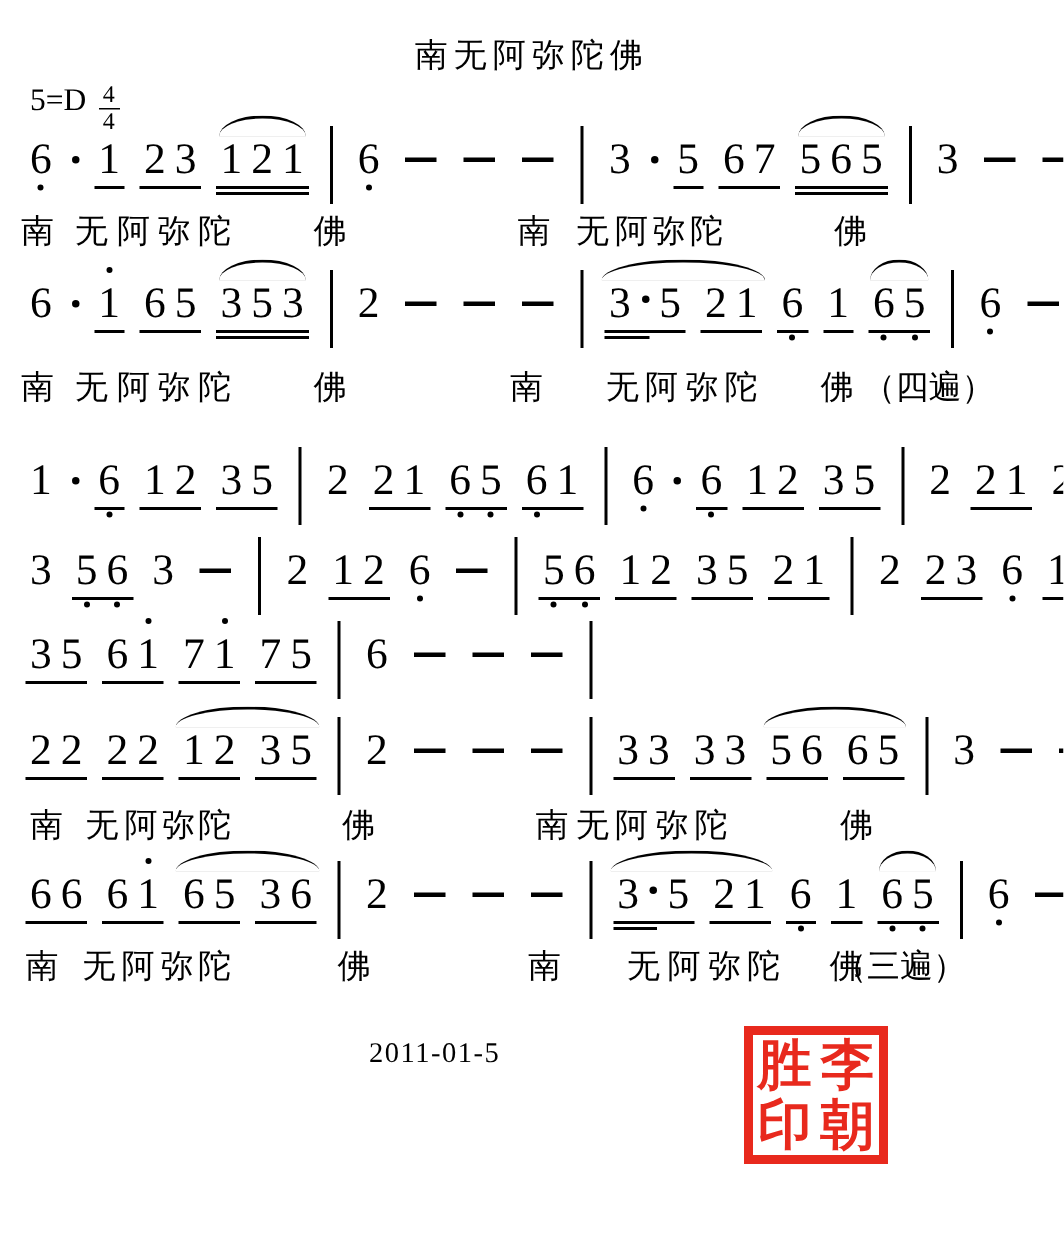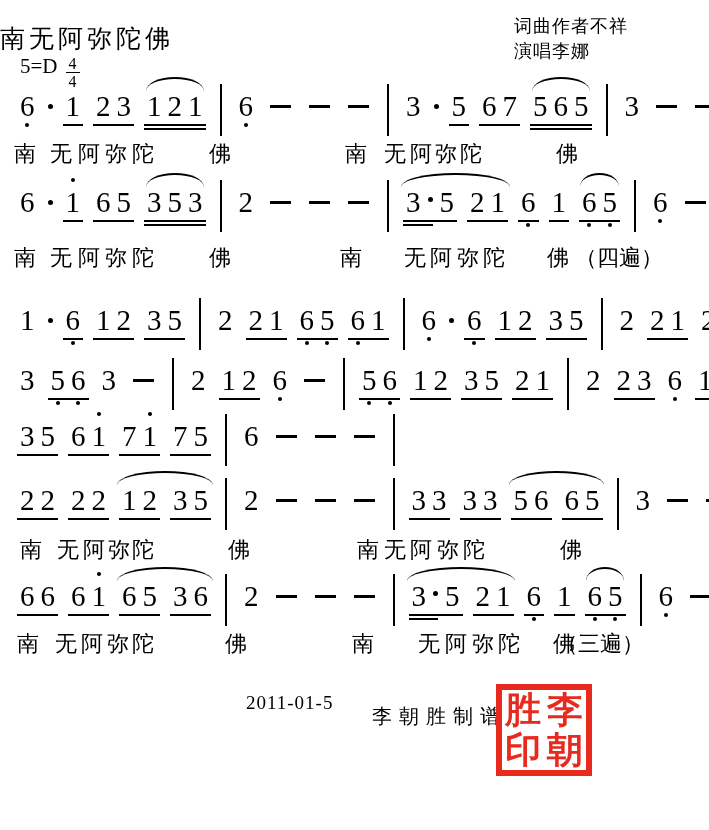--- a/index.html
+++ b/index.html
@@ -1,22 +1,22 @@
 <!DOCTYPE html>
 <html><head>
 <meta charset="utf-8">
 <style>
   html,body{margin:0;padding:0;background:#fff;}
   #page{
     position:relative;width:709px;height:830px;background:#ffffff;
     font-family:"Liberation Serif","DejaVu Serif",serif;color:#000;overflow:hidden;
   }
   
-  .title{position:absolute;left:0;top:22px;width:100%;
-    font-size:25px;letter-spacing:4px;}
+  .title{position:absolute;left:0;top:22px;width:100%;text-align:center;
+    font-size:22px;letter-spacing:4px;}
   .credits{position:absolute;left:514px;top:14px;font-size:18px;line-height:25px;letter-spacing:1px;}
   .keysig{position:absolute;left:20px;top:50px;font-size:21px;display:flex;align-items:center;}
   .frac{display:inline-flex;flex-direction:column;align-items:center;font-size:16px;
     line-height:15px;margin-left:8px;transform:translateY(6px);}
   .frac .num{border-bottom:1.5px solid #000;padding:0 3px 1px;}
   .frac .den{padding-top:1px;}
   
   .mline{position:absolute;display:flex;align-items:flex-start;padding-top:16px;}
   .grp{position:relative;display:flex;flex-direction:column;margin:0 5px;}
   .nrow{display:flex;align-items:flex-end;}
@@ -45,24 +45,20 @@
   .seal{position:absolute;left:496px;top:684px;width:84px;height:80px;
     border:6px solid #e8291d;display:grid;grid-template-columns:1fr 1fr;
     grid-template-rows:1fr 1fr;align-items:center;justify-items:center;}
   .seal span{color:#e8291d;font-size:36px;font-weight:bold;line-height:38px;}
 </style>
 </head>
 <body>
 
 <div id="page">
   <div class="title">南无阿弥陀佛</div>
-  <div class="credits">
-    <div>词曲作者不祥</div>
-    <div>演唱李娜</div>
-  </div>
   <div class="keysig">
     <span>5=D</span>
     <span class="frac">
       <span class="num">4</span>
       <span class="den">4</span>
     </span>
   </div>
 
   <div id="score">
       <div class="mline" style="left: 12px; top: 74px;">
@@ -957,20 +953,19 @@
         <span class="lyric" style="left: 418px;">无</span>
         <span class="lyric" style="left: 445px;">阿</span>
         <span class="lyric" style="left: 472px;">弥</span>
         <span class="lyric" style="left: 498px;">陀</span>
         <span class="lyric" style="left: 553px;">佛</span>
         <span class="lyric" style="left: 556px;">（三遍）</span>
       </div>
     </div>
 
   <div class="f-date">2011-01-5</div>
-  <div class="f-credit">李朝胜制谱</div>
   <div class="seal">
     <span>胜</span>
     <span>李</span>
     <span>印</span>
     <span>朝</span>
   </div>
 </div>
 
 </body></html>

